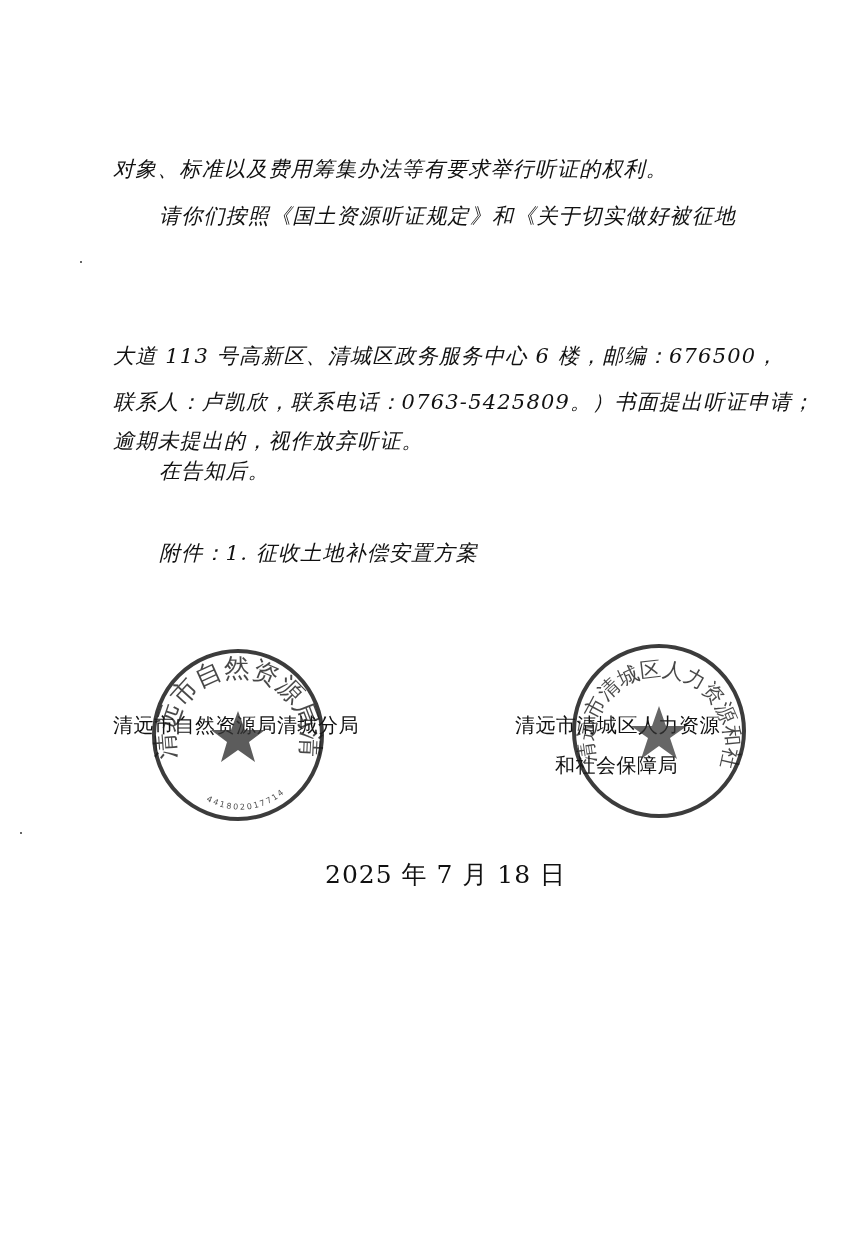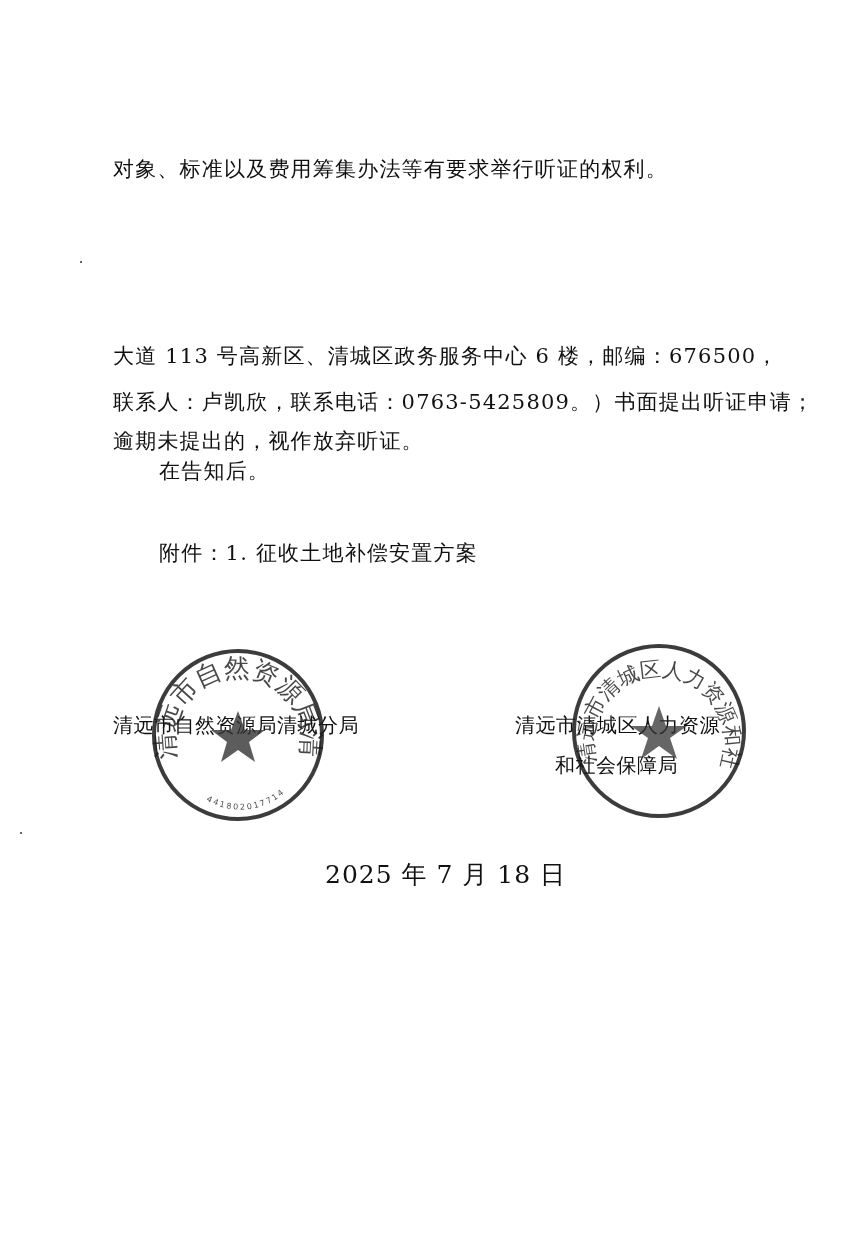--- a/index.html
+++ b/index.html
@@ -4,36 +4,38 @@
   <style>
     html, body { margin: 0; padding: 0; }
     body {
       width: 850px; height: 1249px; background: #ffffff; position: relative; overflow: hidden;
       font-family: "DejaVu Serif", "Liberation Serif", serif; color: #111;
     }
     .page { position: absolute; left: 0; top: 0; width: 850px; height: 1249px; }
     .line {
       position: absolute; left: 113px; font-size: 21px; line-height: 30px; white-space: nowrap;
       letter-spacing: 1.2px;
+      font-style: italic;
     }
     .indent { left: 159px; }
     .speck { position: absolute; width: 2px; height: 2px; background: #333; border-radius: 1px; }
     .sig-text { position: absolute; font-size: 20px; white-space: nowrap; letter-spacing: 0.5px; z-index: 1; }
     .stamp { position: absolute; z-index: 2; }
     .date { position: absolute; left: 325px; top: 858px; font-size: 25px; letter-spacing: 1px; white-space: nowrap; }
   </style>
 </head>
 <body>
 
 <div class="page">
 
   <span class="speck" style="left:80px;top:261px;"></span>
   <span class="speck" style="left:20px;top:832px;"></span>
 
   <div class="line" style="top:154px;">对象、标准以及费用筹集办法等有要求举行听证的权利。</div>
+  <div class="line indent" style="top:201px;">请你们按照《国土资源听证规定》和《关于切实做好被征地</div>
   <div class="line" style="top:341px;">大道 113 号高新区、清城区政务服务中心 6 楼，邮编：676500，</div>
   <div class="line" style="top:387px;">联系人：卢凯欣，联系电话：0763-5425809。）书面提出听证申请；</div>
   <div class="line" style="top:426px;">逾期未提出的，视作放弃听证。</div>
   <div class="line indent" style="top:456px;">在告知后。</div>
 
   <div class="line indent" style="top:538px;">
     <span>附件：</span><span>1. 征收土地补偿安置方案</span>
   </div>
 
   <svg class="stamp" style="left:148px;top:645px;" width="180" height="180" viewBox="0 0 180 180">

